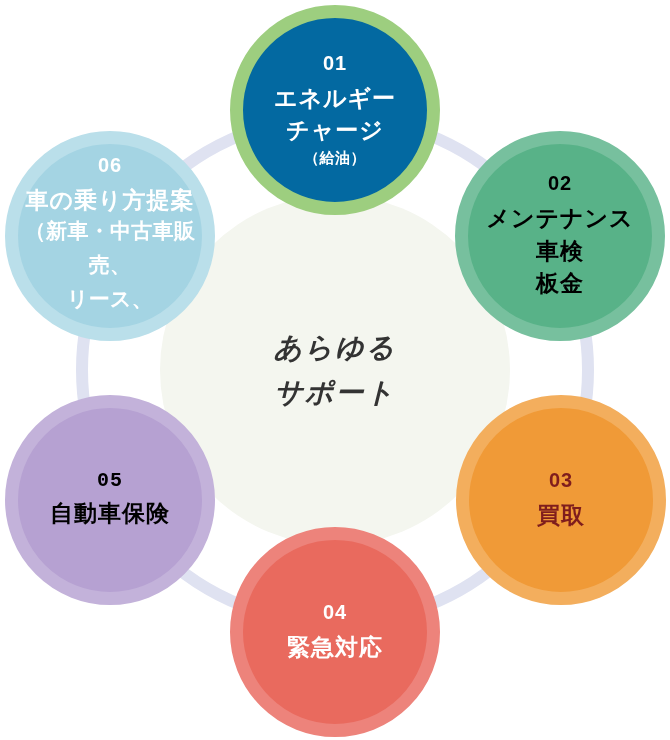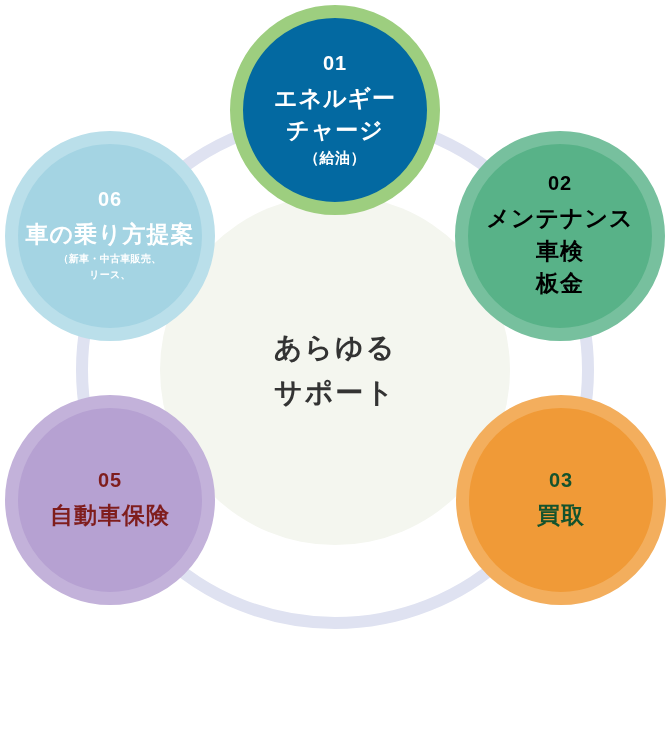--- a/index.html
+++ b/index.html
@@ -39,20 +39,21 @@
     align-items: center;
     justify-content: center;
     text-align: center;
   }
   .center-line {
     font-size: 28px;
     font-weight: bold;
     line-height: 1.62;
     letter-spacing: 2px;
     color: #333333;
+    font-style: italic;
   }
   
   .node {
     position: absolute;
     width: 184px;
     height: 184px;
     border: 13px solid;
     border-radius: 50%;
     display: flex;
     flex-direction: column;
@@ -77,24 +78,25 @@
     font-size: 23px;
     font-weight: bold;
     line-height: 1.42;
     letter-spacing: 1px;
   }
   .line.md {
     font-size: 15px;
     letter-spacing: 0.5px;
   }
   .sub {
-    font-size: 10px;
+    font-size: 21px;
     font-weight: bold;
     line-height: 1.62;
     letter-spacing: 0.3px;
+    font-family: Liberation Mono, monospace;
   }
 </style>
 </head>
 <body>
 
 <div class="stage">
 
   <div class="orbit-ring" style="border-color: rgb(223, 226, 241);"></div>
 
   <div class="center-circle" style="background-color: rgb(244, 246, 239); color: rgb(51, 51, 51);">
@@ -109,27 +111,31 @@
     <div class="line md">（給油）</div>
   </div>
 
   <div class="node pos2" style="background-color: rgb(88, 178, 136); border-color: rgb(119, 192, 158); color: #000000;">
     <div class="num">02</div>
     <div class="line">メンテナンス</div>
     <div class="line">車検</div>
     <div class="line">板金</div>
   </div>
 
-  <div class="node pos3" style="background-color: rgb(240, 154, 55); border-color: rgb(243, 174, 93); color: #14532d;">
+  <div class="node pos3" style="background-color: rgb(240, 154, 55); border-color: rgb(243, 174, 93); color: #7f1d1d;">
     <div class="num">03</div>
     <div class="line">買取</div>
   </div>
 
+  <div class="node pos4" style="background-color: rgb(233, 106, 94); border-color: rgb(237, 131, 123); color: rgb(255, 255, 255);">
+    <div class="num">04</div>
+    <div class="line">緊急対応</div>
+  </div>
 
-  <div class="node pos5" style="background-color: rgb(182, 161, 210); border-color: rgb(195, 178, 218); color: #7f1d1d;">
+  <div class="node pos5" style="background-color: rgb(182, 161, 210); border-color: rgb(195, 178, 218); color: #000000; font-family: Liberation Mono, monospace;">
     <div class="num">05</div>
     <div class="line">自動車保険</div>
   </div>
 
   <div class="node pos6" style="background-color: rgb(164, 212, 227); border-color: rgb(186, 223, 234); color: rgb(255, 255, 255);">
     <div class="num">06</div>
     <div class="line">車の乗り方提案</div>
     <div class="sub">（新車・中古車販売、</div>
     <div class="sub">リース、</div>
   </div>

